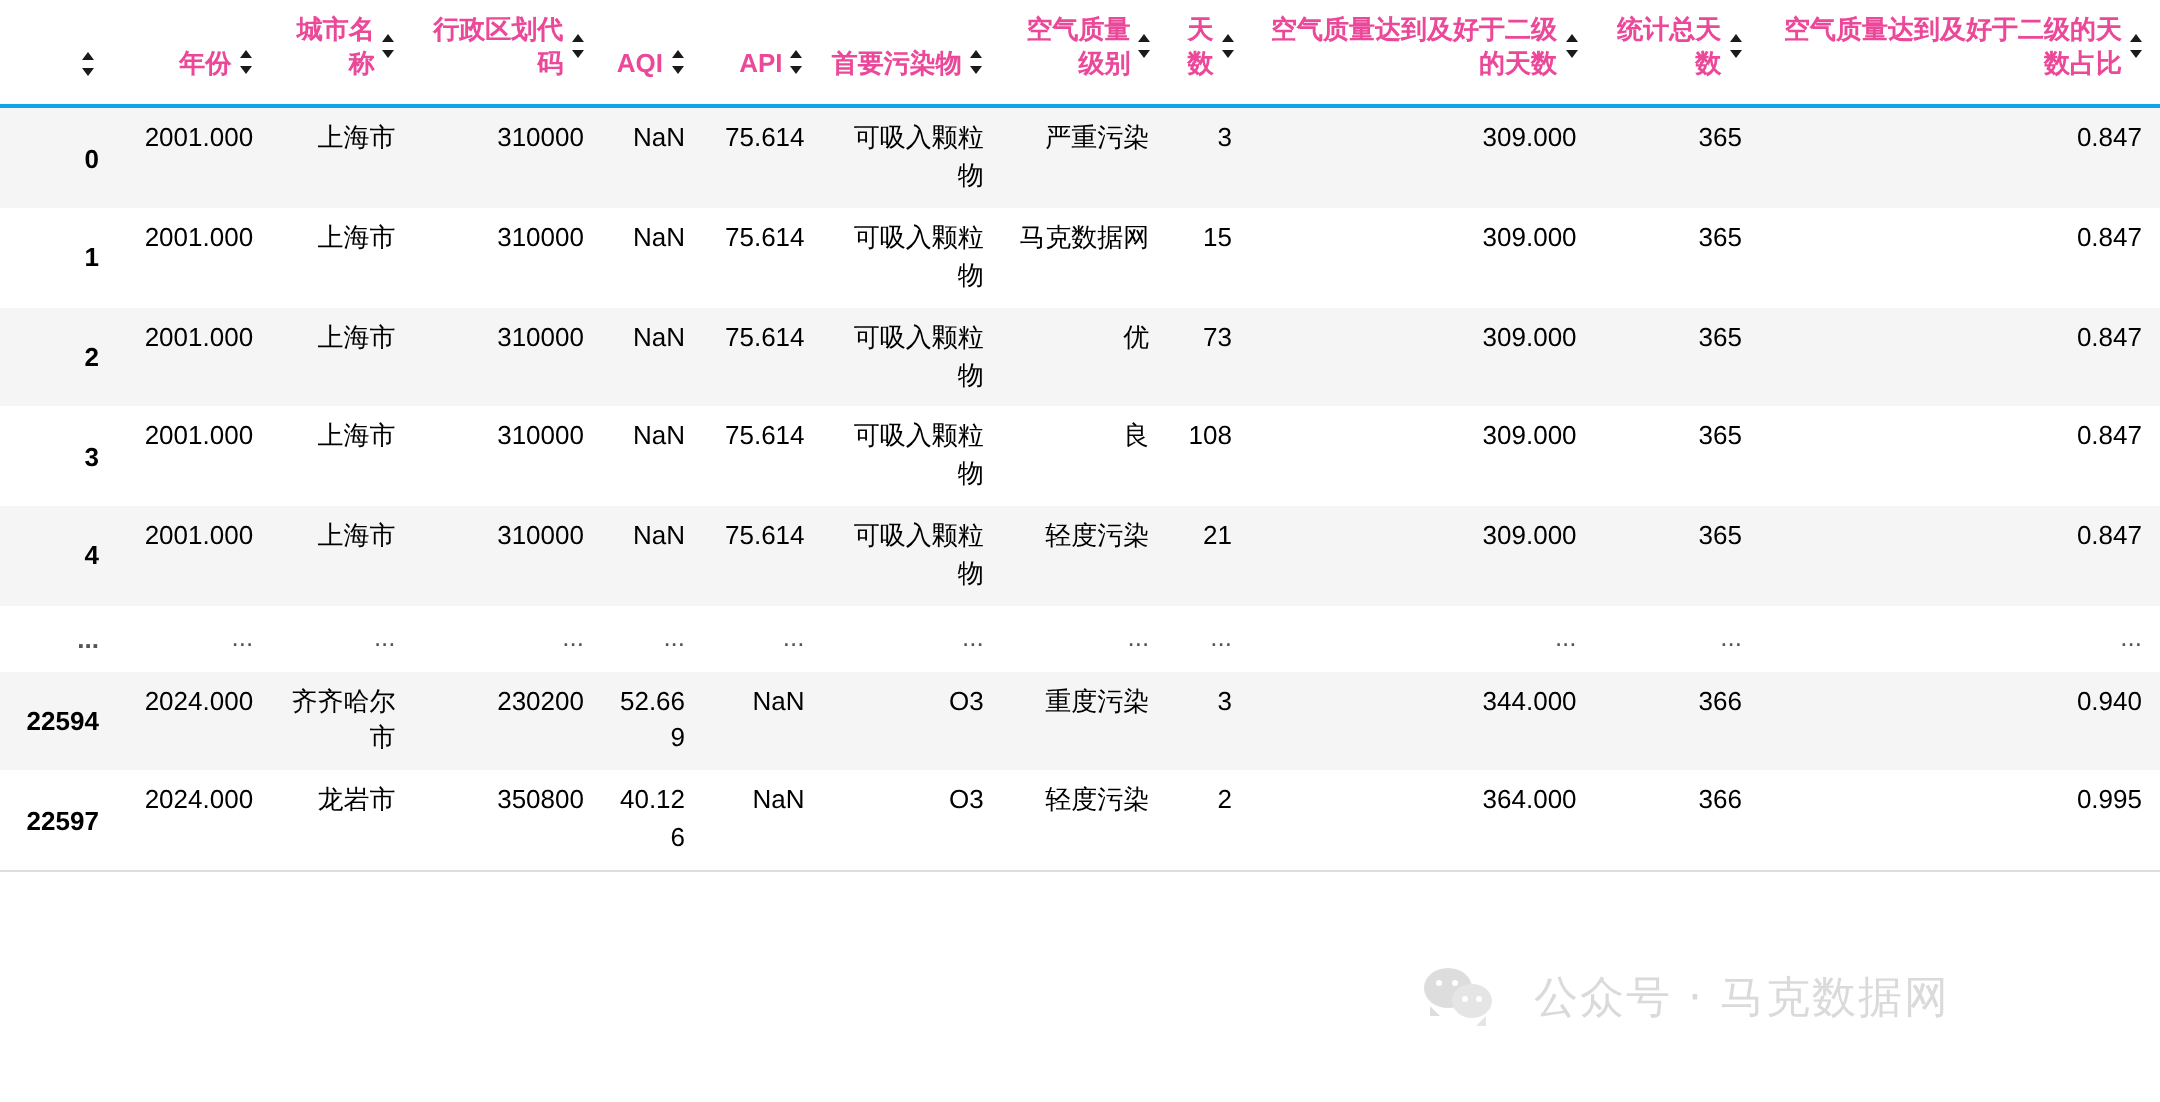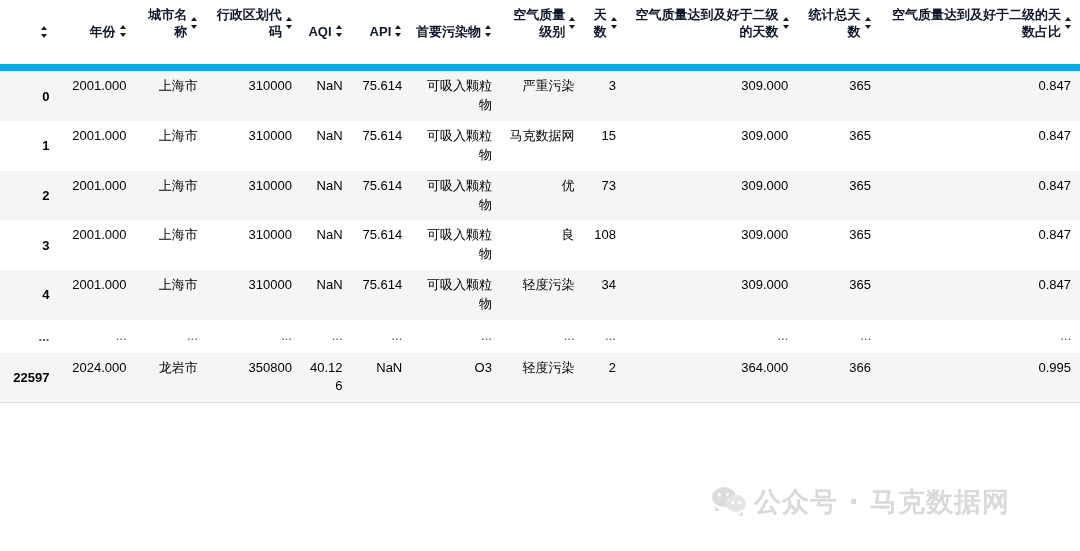--- a/index.html
+++ b/index.html
@@ -23,27 +23,27 @@
 
   table.dataframe {
     border-collapse: collapse;
     border-spacing: 0;
     width: 1080px;
     table-layout: fixed;
     font-size: 13px;
   }
 
   table.dataframe thead th {
-    border-bottom: 7px solid #0ea5e9;
+    border-bottom: 2px solid #0ea5e9;
     vertical-align: bottom;
     text-align: right;
     font-weight: bold;
-    padding: 6px 9px 24px 4px;
+    padding: 6px 9px 12px 4px;
     line-height: 1.32;
-    color: #0f172a;
+    color: #ec4899;
     background: #ffffff;
   }
 
   th.idx-head {
     padding-right: 6px;
   }
 
   
   .sort-arrows {
     display: inline-block;
@@ -179,27 +179,26 @@
     border-bottom: 0;
     border-left: 0;
   }
   .wm-dot {
     position: absolute;
     width: 3px; height: 3px;
     border-radius: 50%;
     background: #ffffff;
   }
   .wm-text {
-    font-size: 27px;
+    font-size: 22px;
     color: #c4c4c4;
     letter-spacing: 1px;
-    margin-left: 2px;
+    margin-left: 15px;
     white-space: nowrap;
     font-family: "DejaVu Sans", "Liberation Sans", sans-serif;
-    font-weight: bold;
   }
 </style>
 </head>
 <body>
 
 <div class="df-wrap">
   <table class="dataframe">
     <colgroup>
       <col class="c-idx">
       <col class="c-year">
@@ -385,38 +384,52 @@
         </tr>
         <tr>
           <th>4</th>
           <td>2001.000</td>
           <td>上海市</td>
           <td>310000</td>
           <td>NaN</td>
           <td>75.614</td>
           <td>可吸入颗粒物</td>
           <td>轻度污染</td>
-          <td>34</td>
+          <td>21</td>
           <td>309.000</td>
           <td>365</td>
           <td>0.847</td>
         </tr>
         <tr class="ellipsis-row">
           <th>...</th>
           <td>...</td>
           <td>...</td>
           <td>...</td>
           <td>...</td>
           <td>...</td>
           <td>...</td>
           <td>...</td>
           <td>...</td>
           <td>...</td>
           <td>...</td>
           <td>...</td>
+        </tr>
+        <tr>
+          <th>22594</th>
+          <td>2024.000</td>
+          <td>齐齐哈尔市</td>
+          <td>230200</td>
+          <td>52.669</td>
+          <td>NaN</td>
+          <td>O3</td>
+          <td>重度污染</td>
+          <td>3</td>
+          <td>344.000</td>
+          <td>366</td>
+          <td>0.940</td>
         </tr>
         <tr>
           <th>22597</th>
           <td>2024.000</td>
           <td>龙岩市</td>
           <td>350800</td>
           <td>40.126</td>
           <td>NaN</td>
           <td>O3</td>
           <td>轻度污染</td>

